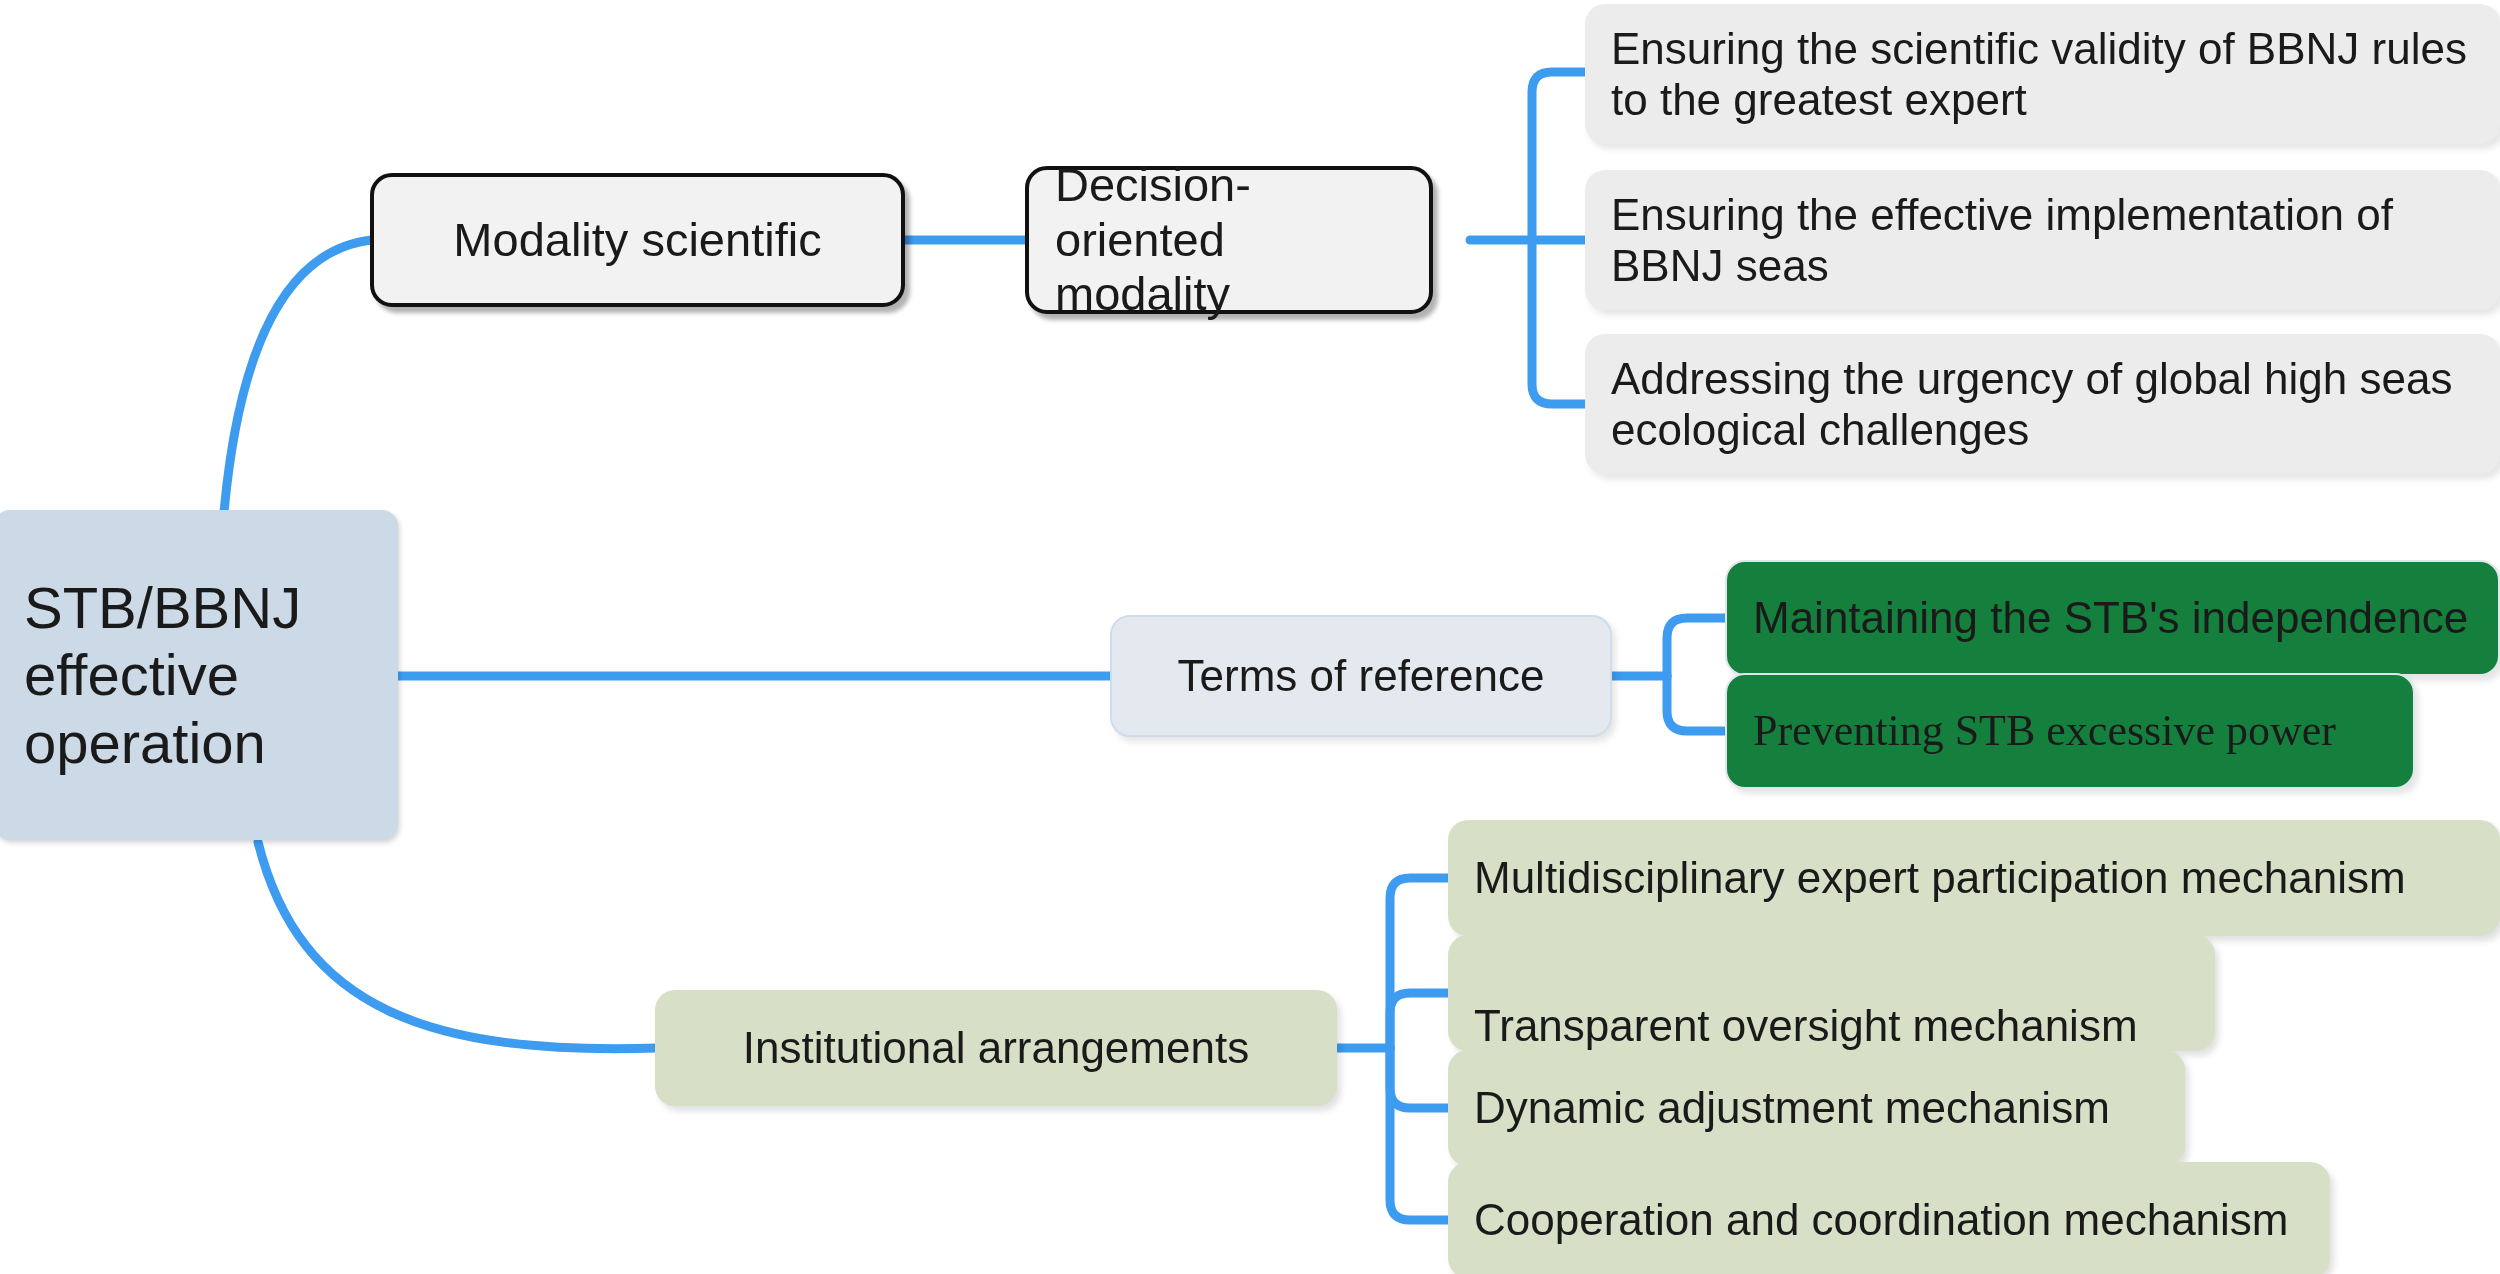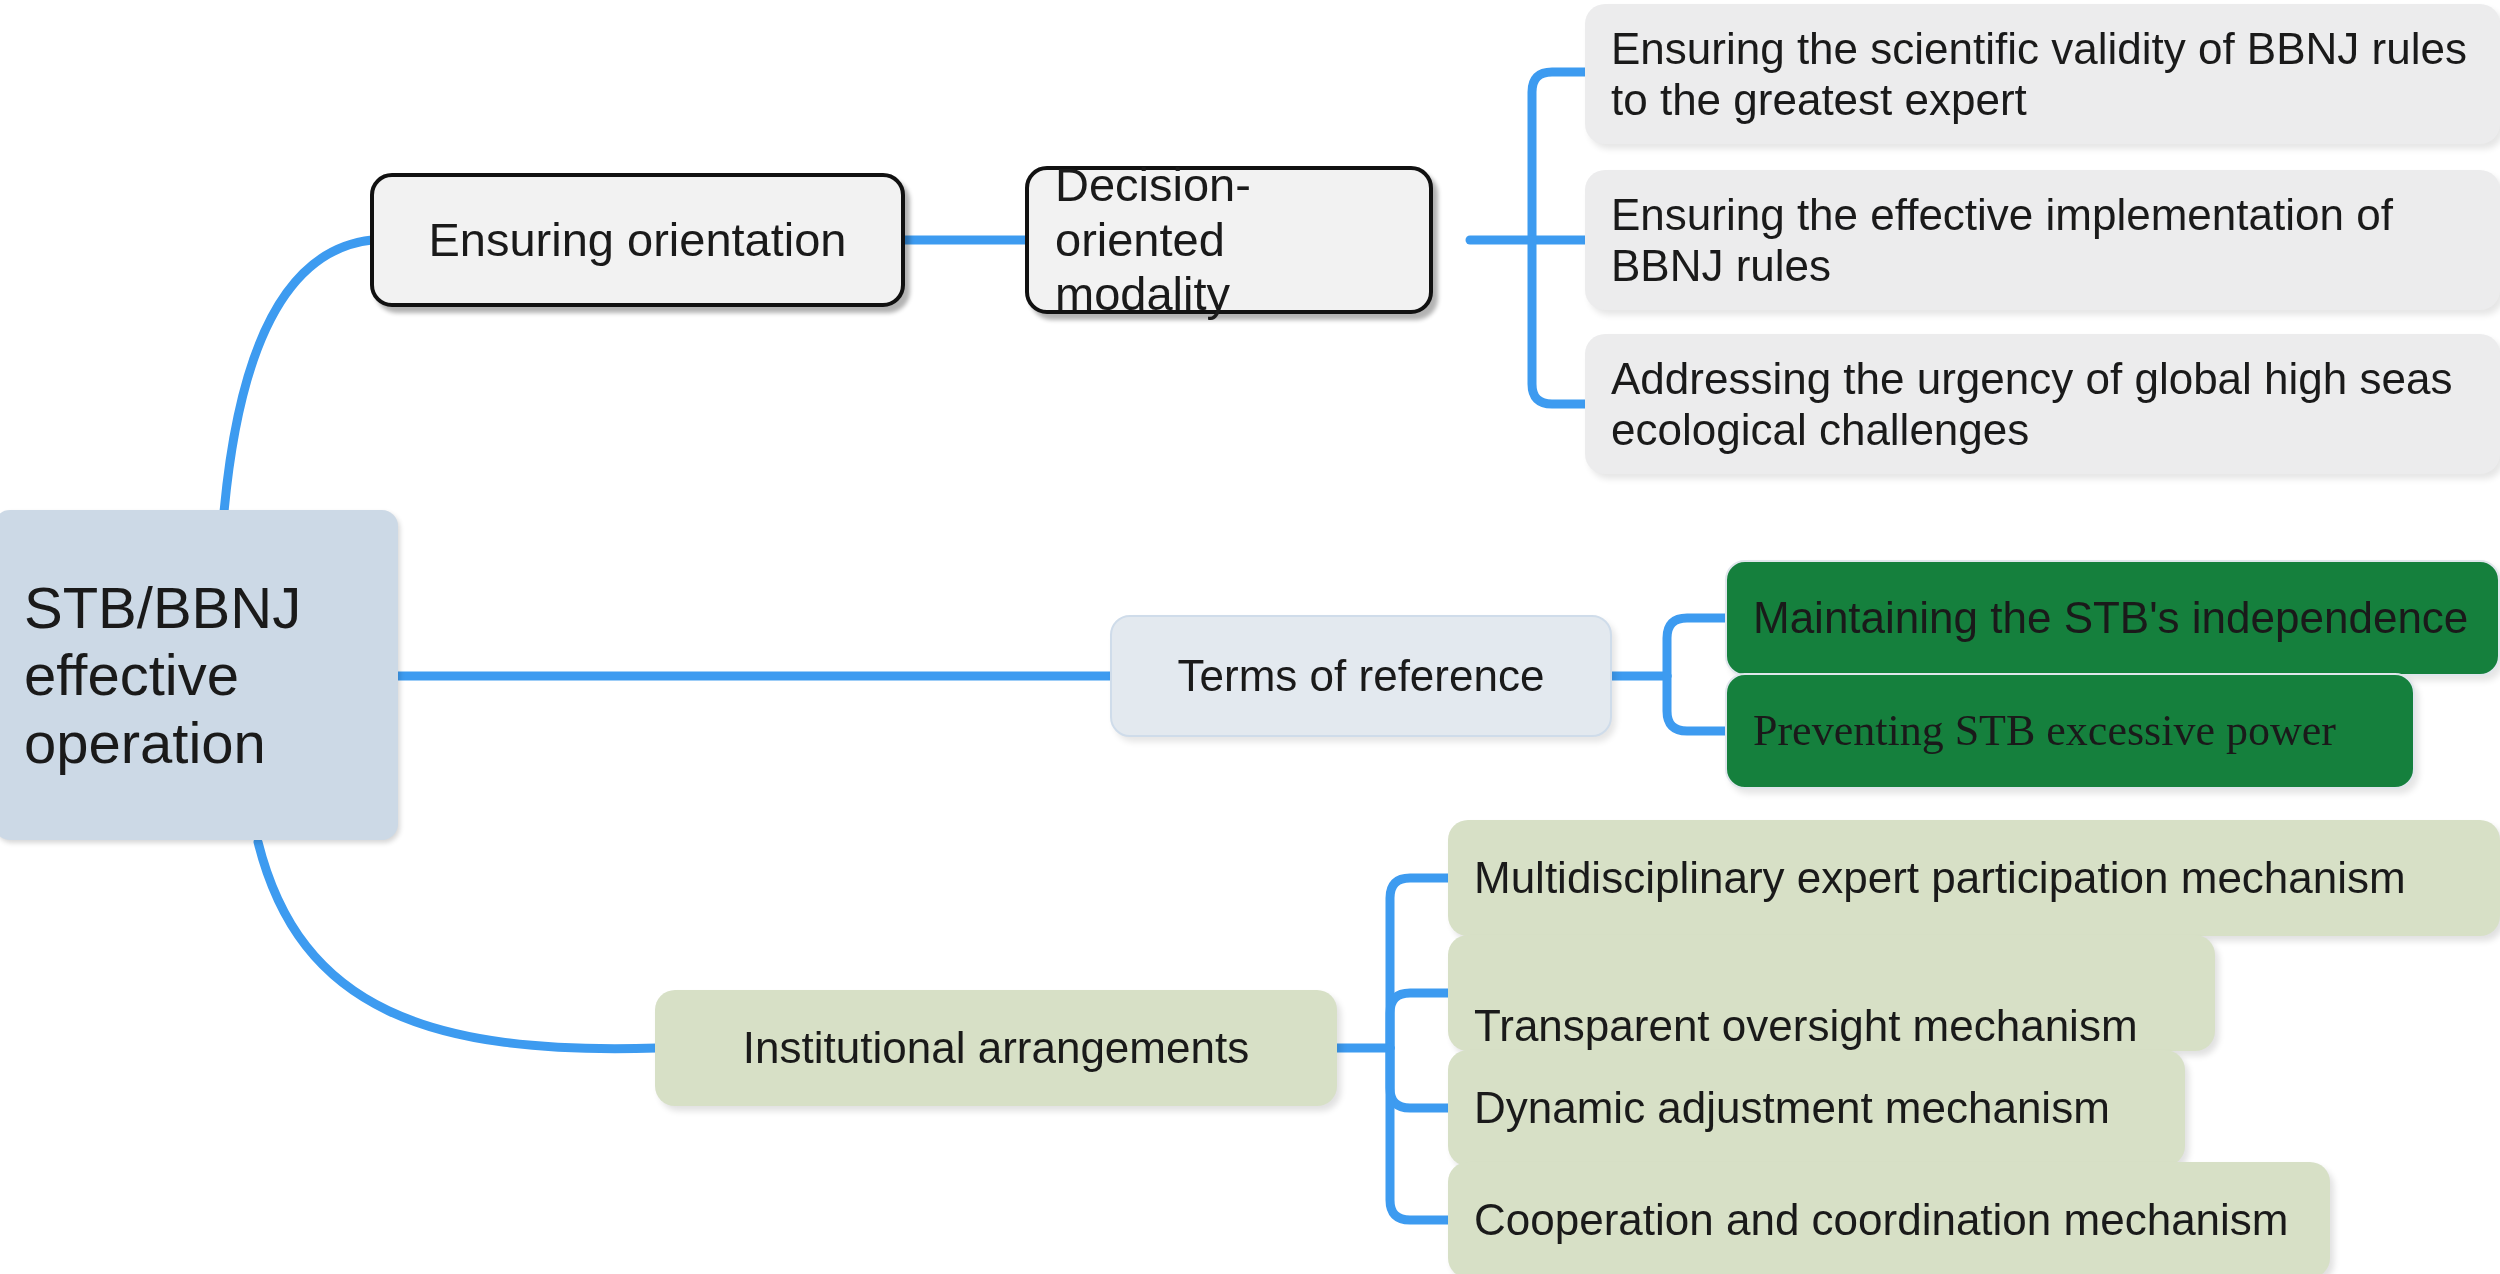--- a/index.html
+++ b/index.html
@@ -127,33 +127,33 @@
       <path d="M 1390 1048 L 1390 1088 Q 1390 1108 1410 1108 L 1450 1108"></path>
       <path d="M 1390 1048 L 1390 1200 Q 1390 1220 1410 1220 L 1450 1220"></path>
     </g>
   </svg>
 
   <div class="node root" style="left:-6px; top:510px; width:404px; height:330px;">
     <span class="label">STB/BBNJ effective operation</span>
   </div>
 
   <div class="node outlined centered" style="left:370px; top:173px; width:535px; height:134px;">
-    <span class="label">Ensuring orientation</span>
+    <span class="label">Modality scientific</span>
   </div>
 
   <div class="node outlined" style="left:1025px; top:166px; width:408px; height:148px;">
     <span class="label">Decision-oriented modality</span>
   </div>
 
   <div class="node gray" style="left:1585px; top:4px; width:915px; height:140px;">
     <span class="label">Ensuring the scientific validity of BBNJ rules to the greatest expert</span>
   </div>
 
   <div class="node gray" style="left:1585px; top:170px; width:915px; height:140px;">
-    <span class="label">Ensuring the effective implementation of BBNJ rules</span>
+    <span class="label">Ensuring the effective implementation of BBNJ seas</span>
   </div>
 
   <div class="node bluegray centered" style="left:1110px; top:615px; width:502px; height:122px;">
     <span class="label">Terms of reference</span>
   </div>
 
   <div class="node gray" style="left:1585px; top:334px; width:915px; height:140px;">
     <span class="label">Addressing the urgency of global high seas ecological challenges</span>
   </div>
 

